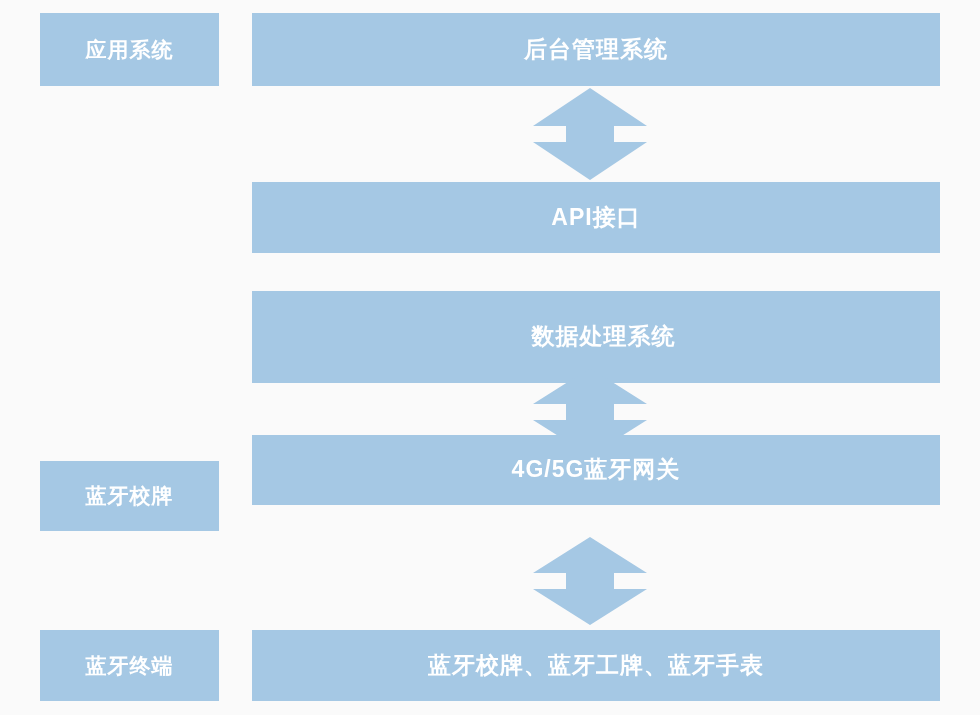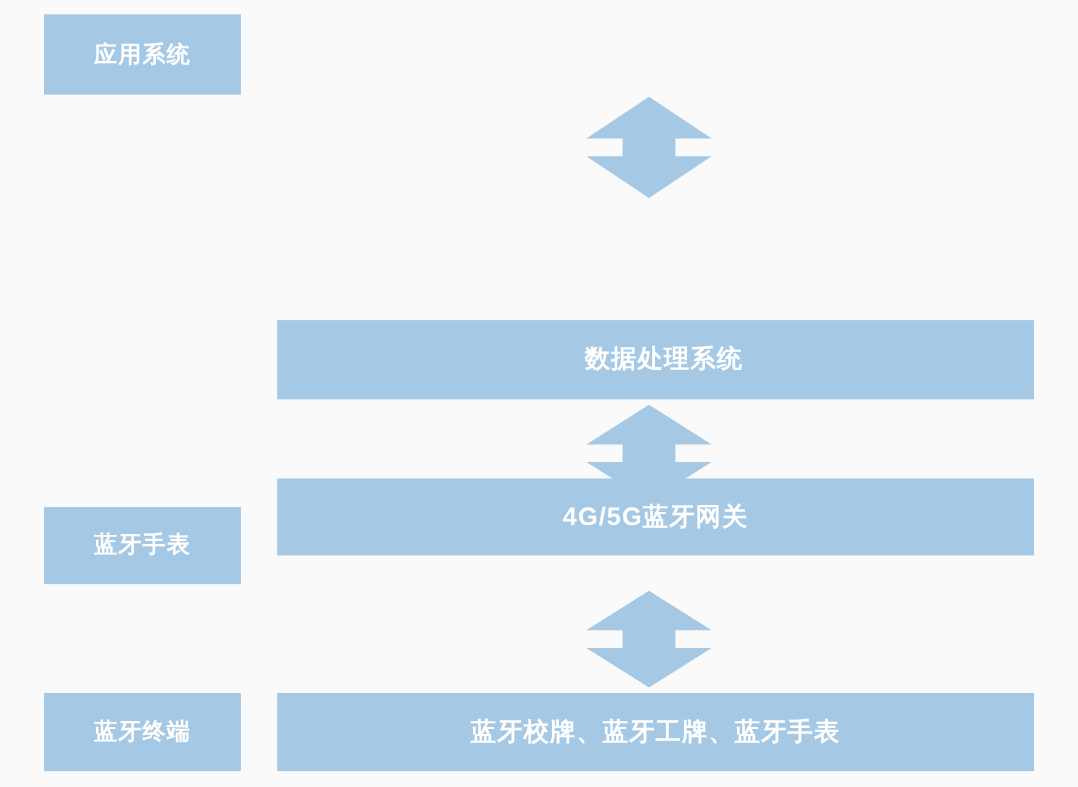--- a/index.html
+++ b/index.html
@@ -44,38 +44,40 @@
     display: block;
   }
 </style>
 </head>
 <body>
 
 <div id="diagram">
 
   <div class="box label-box" style="left:40px; top:13px; width:179px; height:73px; background:#a5c8e4;">应用系统</div>
 
+  <div class="box main-box" style="left:252px; top:13px; width:688px; height:73px; background:#a5c8e4;">后台管理系统</div>
 
   <div class="arrow-wrap" style="left:533px; top:88px; width:114px; height:92px;">
     <svg width="114" height="92" viewBox="0 0 114 92" aria-hidden="true">
       <polygon points="57,0 114,38 81,38 81,54 114,54 57,92 0,54 33,54 33,38 0,38" fill="#a5c8e4"></polygon>
     </svg>
   </div>
 
 
+  <div class="box main-box" style="left:252px; top:182px; width:688px; height:71px; background:#a5c8e4;">API接口</div>
 
-  <div class="box main-box" style="left:252px; top:291px; width:688px; height:72px; background:#a5c8e4;padding-left:15px;">数据处理系统</div>
+  <div class="box main-box" style="left:252px; top:291px; width:688px; height:92px; background:#a5c8e4;padding-left:15px;">数据处理系统</div>
 
   <div class="arrow-wrap" style="left:533px; top:368px; width:114px; height:88px;">
     <svg width="114" height="88" viewBox="0 0 114 88" aria-hidden="true">
       <polygon points="57,0 114,36 81,36 81,52 114,52 57,88 0,52 33,52 33,36 0,36" fill="#a5c8e4"></polygon>
     </svg>
   </div>
 
-  <div class="box label-box" style="left:40px; top:461px; width:179px; height:70px; background:#a5c8e4;">蓝牙手表</div>
+  <div class="box label-box" style="left:40px; top:461px; width:179px; height:70px; background:#a5c8e4;">蓝牙校牌</div>
 
   <div class="box main-box" style="left:252px; top:435px; width:688px; height:70px; background:#a5c8e4;">4G/5G蓝牙网关</div>
 
   <div class="arrow-wrap" style="left:533px; top:537px; width:114px; height:88px;">
     <svg width="114" height="88" viewBox="0 0 114 88" aria-hidden="true">
       <polygon points="57,0 114,36 81,36 81,52 114,52 57,88 0,52 33,52 33,36 0,36" fill="#a5c8e4"></polygon>
     </svg>
   </div>
 
   <div class="box label-box" style="left:40px; top:630px; width:179px; height:71px; background:#a5c8e4;">蓝牙终端</div>

